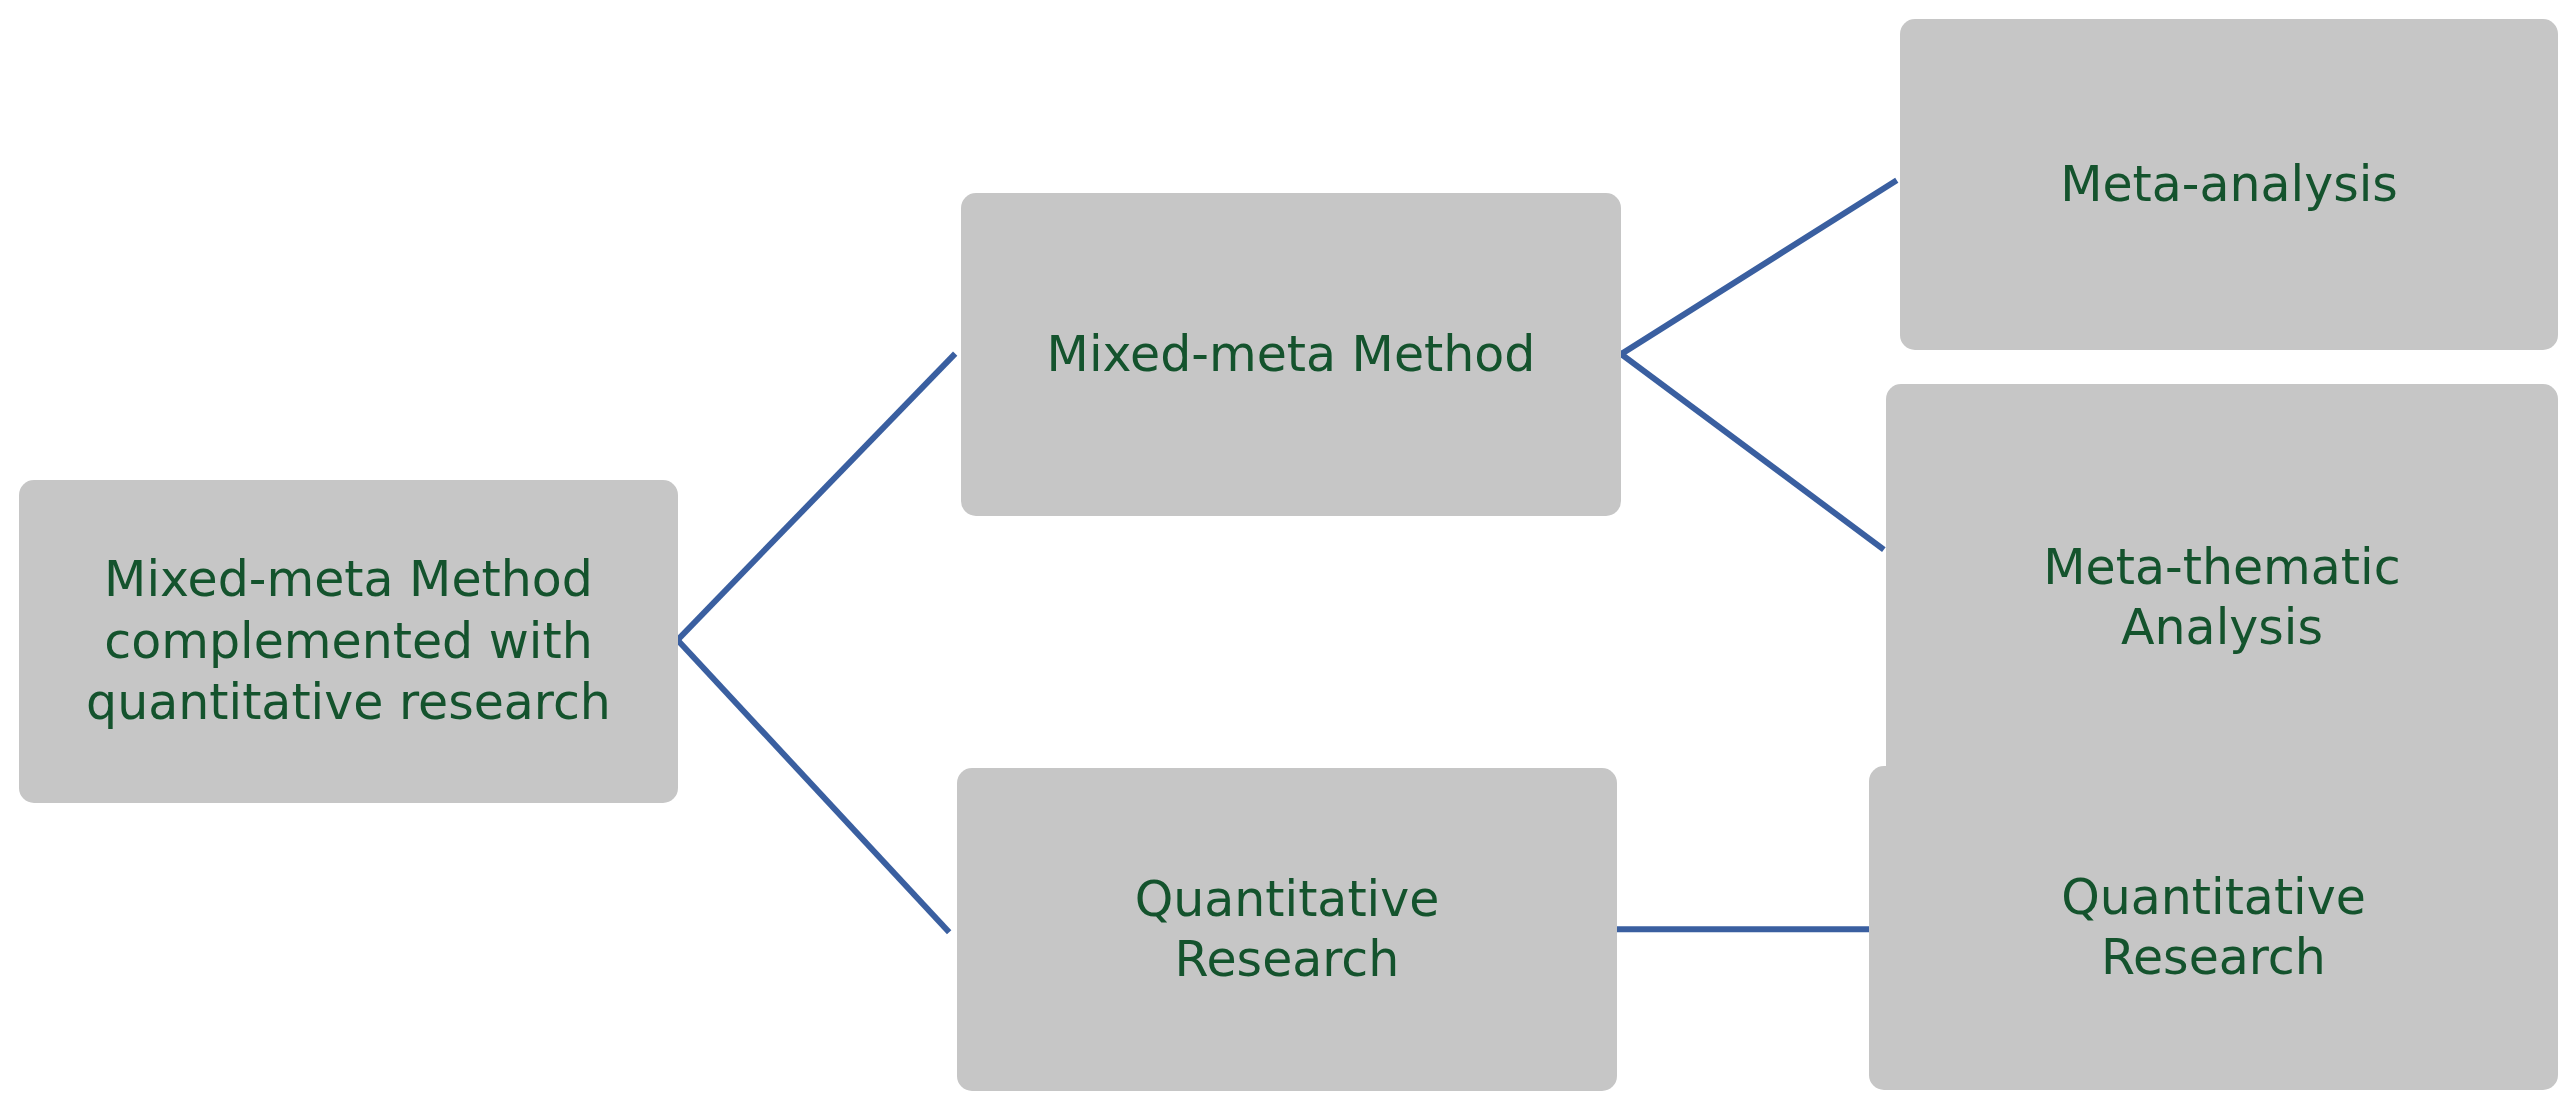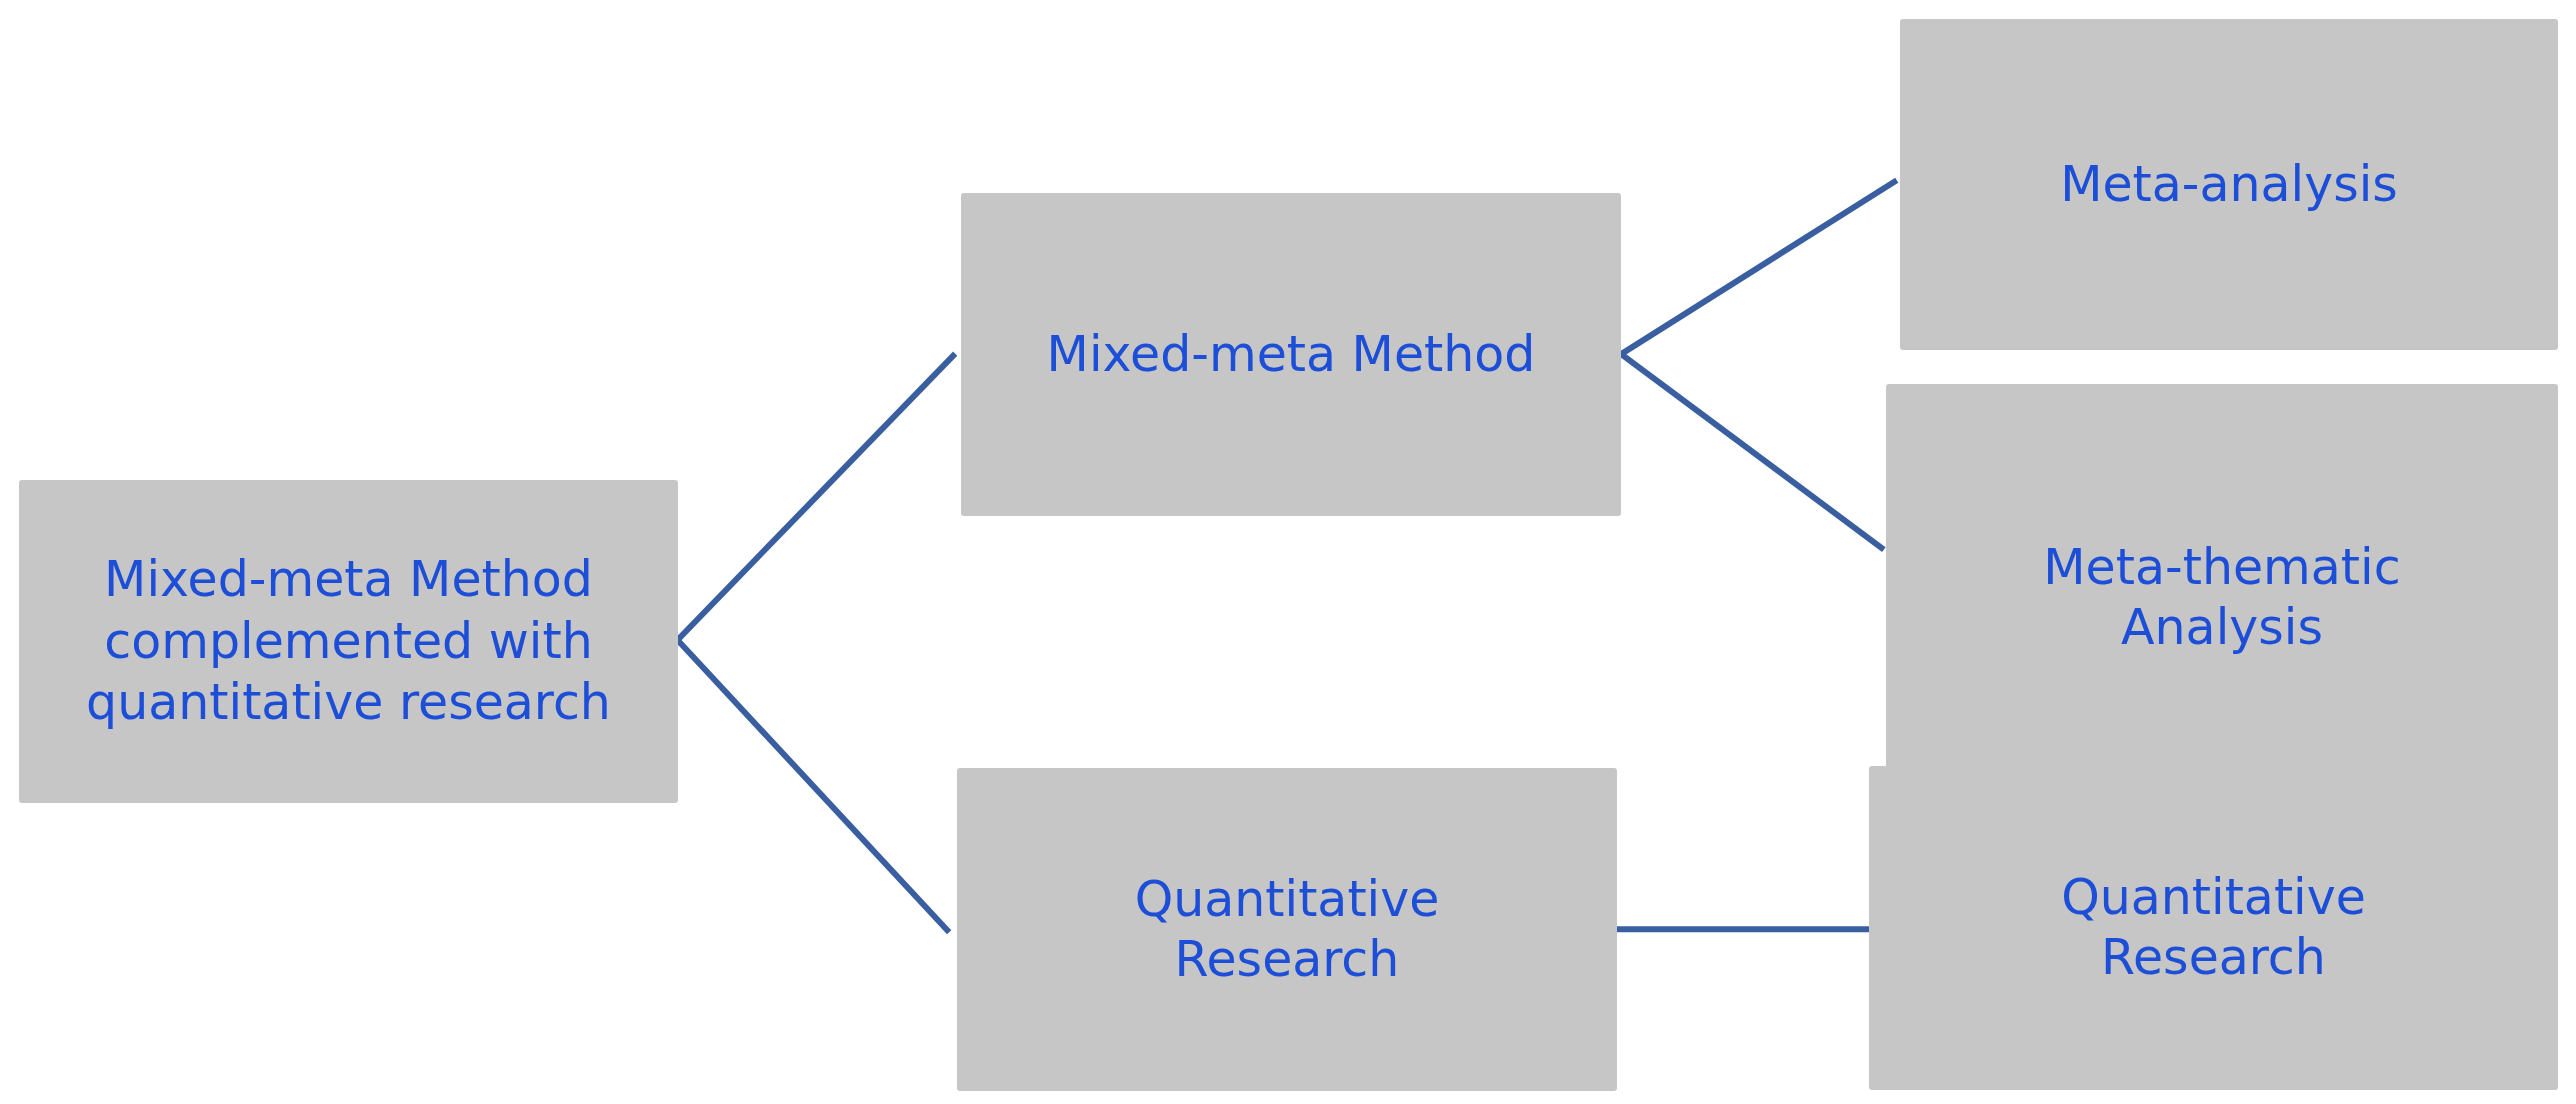--- a/index.html
+++ b/index.html
@@ -23,26 +23,26 @@
     left: 0;
     top: 0;
     width: 2576px;
     height: 1105px;
     pointer-events: none;
   }
   .node {
     position: absolute;
     box-sizing: border-box;
     background: #c6c6c6;
-    border-radius: 3px;
+    border-radius: 15px;
     display: flex;
     align-items: center;
     justify-content: center;
     text-align: center;
-    color: #1d4ed8;
+    color: #14532d;
     font-family: "DejaVu Sans", sans-serif;
     font-weight: 400;
     line-height: 1.30;
     padding: 3.4px 12px;
     white-space: pre-line;
   }
 
   
   #node-root {
     left: 19px;  top: 480px;  width: 659px;  height: 323px;

